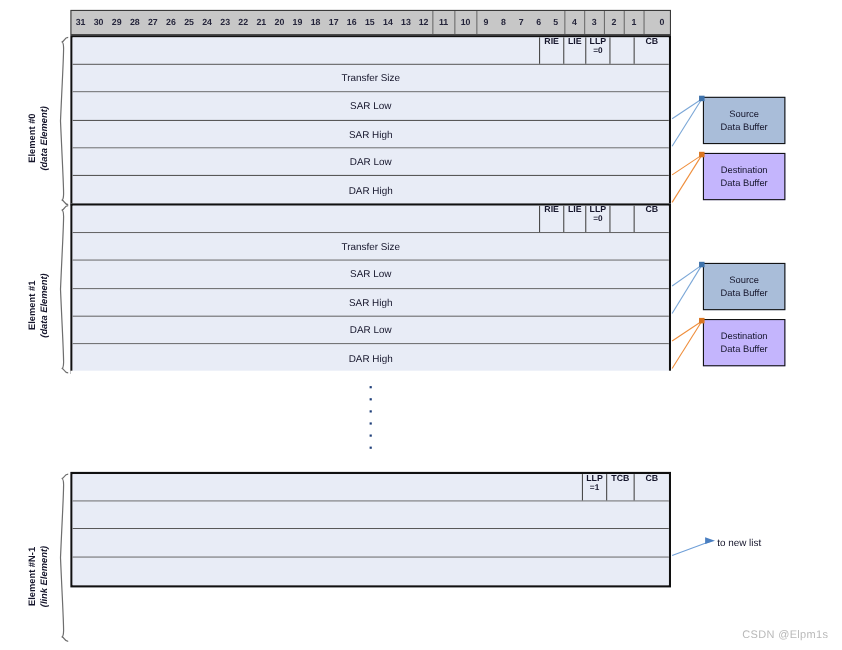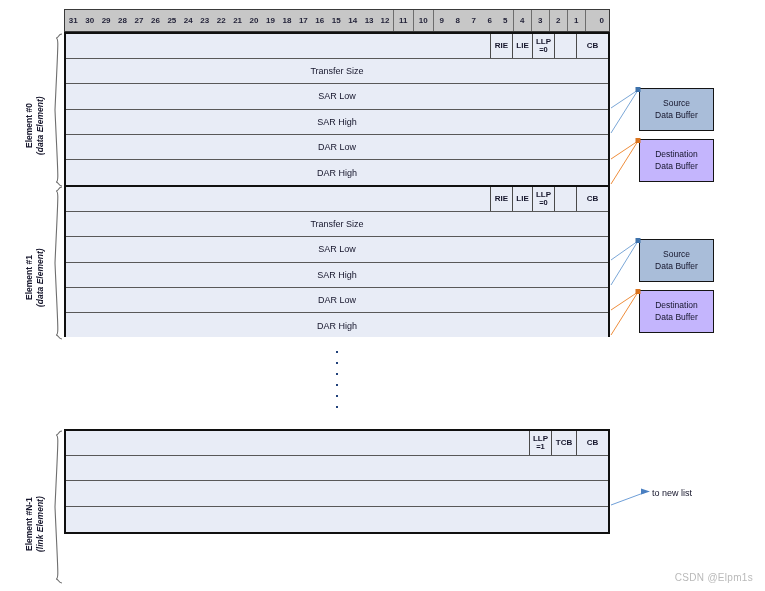--- a/index.html
+++ b/index.html
@@ -80,21 +80,20 @@
     bottom: 0;
     right: 0;
     display: flex;
   }
   .flag-cell {
     box-sizing: border-box;
     border-left: 1px solid #4a4a4a;
     display: flex;
     flex-direction: column;
     align-items: center;
-    justify-content: center;
     font-size: 8px;
     font-weight: bold;
     line-height: 1.0;
     color: #15152b;
   }
   .flag-cell .l2 { font-size: 7.5px; }
 
   
   .dots-band {
     position: absolute;

